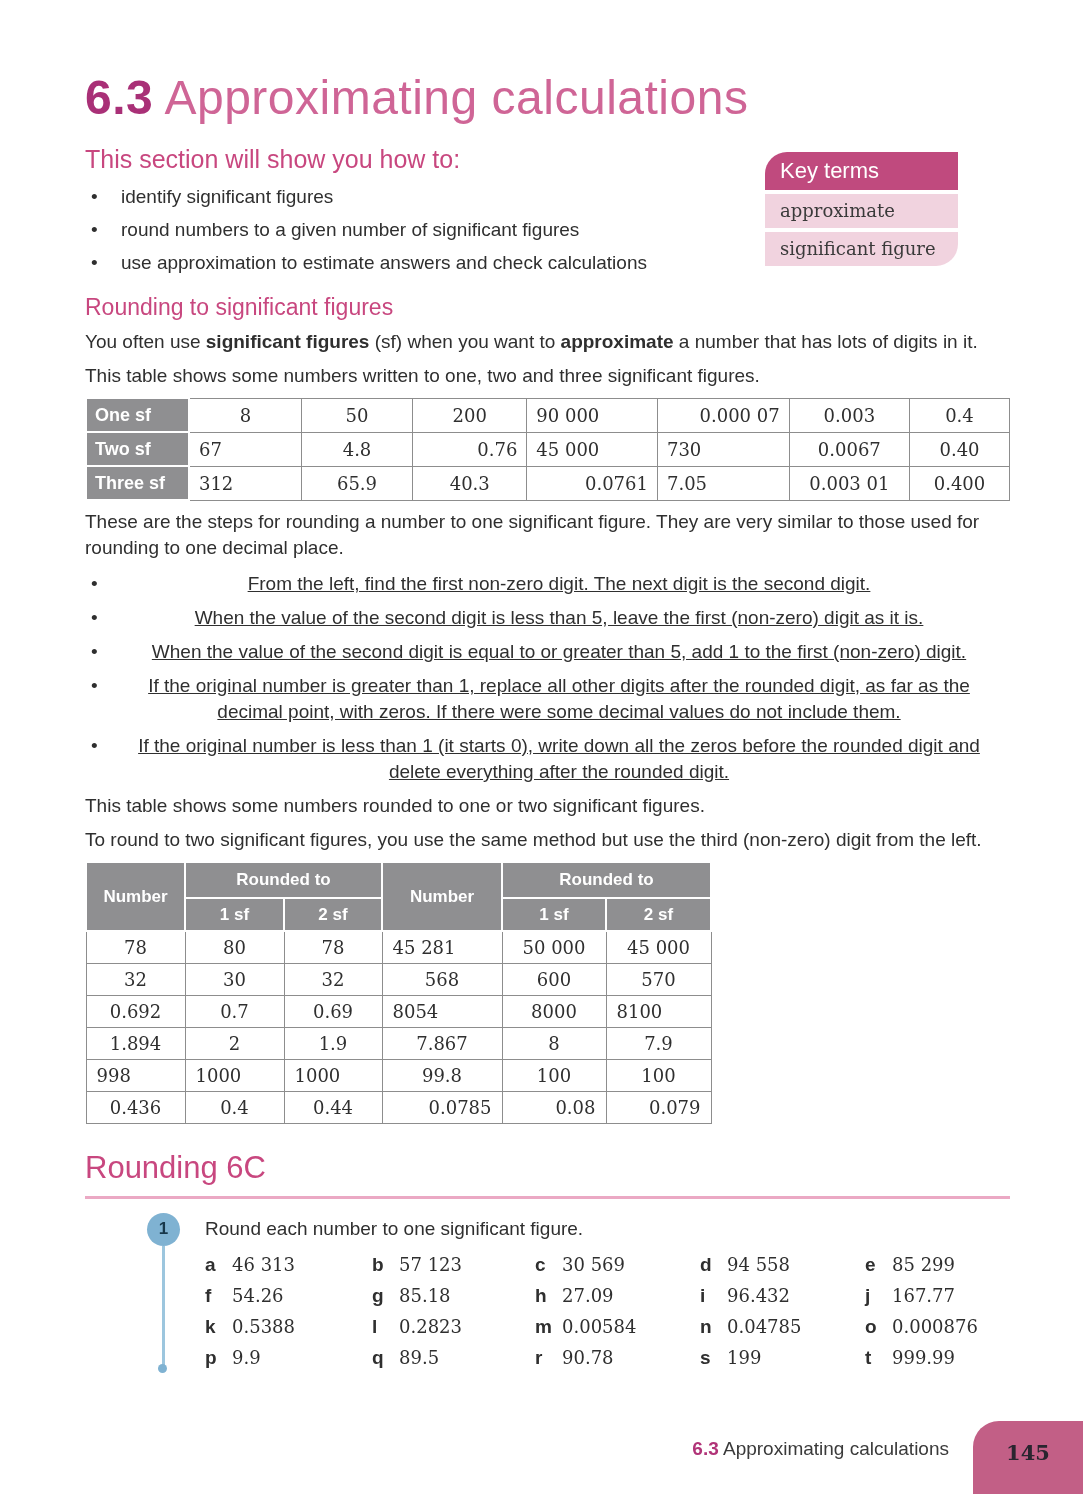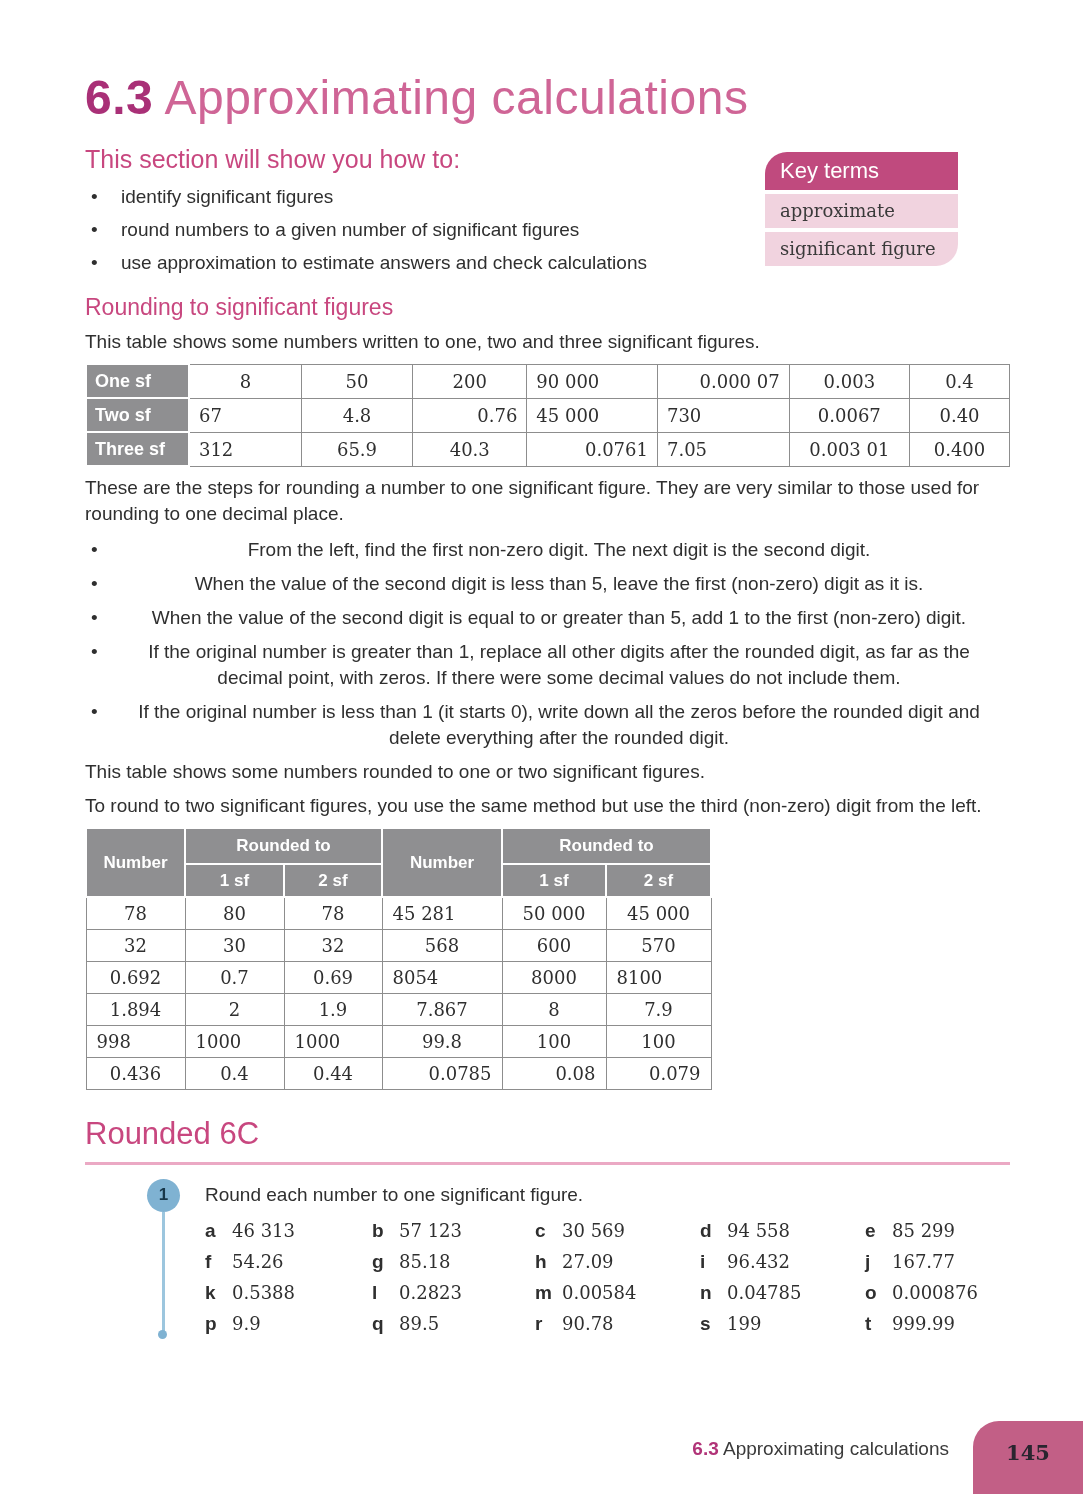--- a/index.html
+++ b/index.html
@@ -18,21 +18,21 @@
   .blt{display:inline-block;width:14px;margin-left:6px;color:#2f2f2f;}
   ul.intro-list li > span:last-child, ul.steps-list li > .btxt{margin-left:16px;text-align:center;}
 
   h3.sub-heading{margin:14px 0 8px;font-size:23px;line-height:28px;font-weight:normal;color:#c8477f;}
   p.body{margin:0 0 8px;font-size:19px;line-height:26px;}
   .bold{font-weight:bold;}
 
   ul.steps-list{margin:10px 0 0;}
   ul.steps-list li{margin:0 0 8px;font-size:19px;line-height:26px;display:flex;}
   ul.steps-list .blt{flex:0 0 14px;}
-  ul.steps-list .btxt{flex:1;}
+  ul.steps-list .btxt{flex:1;text-decoration:underline;}
 
   table{border-collapse:collapse;margin:0 0 8px;}
   table.sf-table{font-family:"DejaVu Serif",serif;font-size:18px;}
   table.sf-table th{background:#8f8f91;color:#ffffff;font-family:"Liberation Sans",sans-serif;
       font-weight:bold;font-size:18px;text-align:left;padding:0 0 0 8px;
       border:2.5px solid #ffffff;height:32px;}
   table.sf-table td{border:1px solid #8d8d8d;height:32px;padding:0 9px;}
   td.al{text-align:left;} td.ac{text-align:center;} td.ar{text-align:right;}
 
   table.round-table{font-family:"DejaVu Serif",serif;font-size:18px;}
@@ -86,20 +86,21 @@
     <h2 class="intro-heading">This section will show you how to:</h2>
 
     <ul class="plain intro-list" id="intro-list">
         <li><span class="blt">•</span><span class="btxt">identify significant figures</span></li>
         <li><span class="blt">•</span><span class="btxt">round numbers to a given number of significant figures</span></li>
         <li><span class="blt">•</span><span class="btxt">use approximation to estimate answers and check calculations</span></li>
       </ul>
 
     <h3 class="sub-heading">Rounding to significant figures</h3>
 
+    <p class="body" id="para1"><span>You often use </span><span class="bold">significant figures</span><span> (sf) when you want to </span><span class="bold">approximate</span><span> a number that has lots of digits in it.</span></p>
     <p class="body">This table shows some numbers written to one, two and three significant figures.</p>
 
     <table class="sf-table">
       <tbody id="sf-table-body">
           <tr>
             <th style="width: 96px;">One sf</th>
             <td class="ac" style="width: 97px;">8</td>
             <td class="ac" style="width: 96px;">50</td>
             <td class="ac" style="width: 99px;">200</td>
             <td class="al" style="width: 115px;">90 000</td>
@@ -218,21 +219,21 @@
             <td class="ac">0.436</td>
             <td class="ac">0.4</td>
             <td class="ac">0.44</td>
             <td class="ar">0.0785</td>
             <td class="ar">0.08</td>
             <td class="ar">0.079</td>
           </tr>
         </tbody>
     </table>
 
-    <h2 class="exercise-heading">Rounded 6C</h2>
+    <h2 class="exercise-heading">Rounding 6C</h2>
     <hr class="pink-rule">
 
     <div class="exercise">
       <div class="q-circle">1</div>
       <div class="q-line"></div>
       <div class="q-dot"></div>
       <div class="q-text">Round each number to one significant figure.</div>
       <div class="ex-grid" id="ex-grid">
           <div class="ex-item"><span class="lbl">a</span><span class="val">46 313</span></div>
           <div class="ex-item"><span class="lbl">b</span><span class="val">57 123</span></div>

